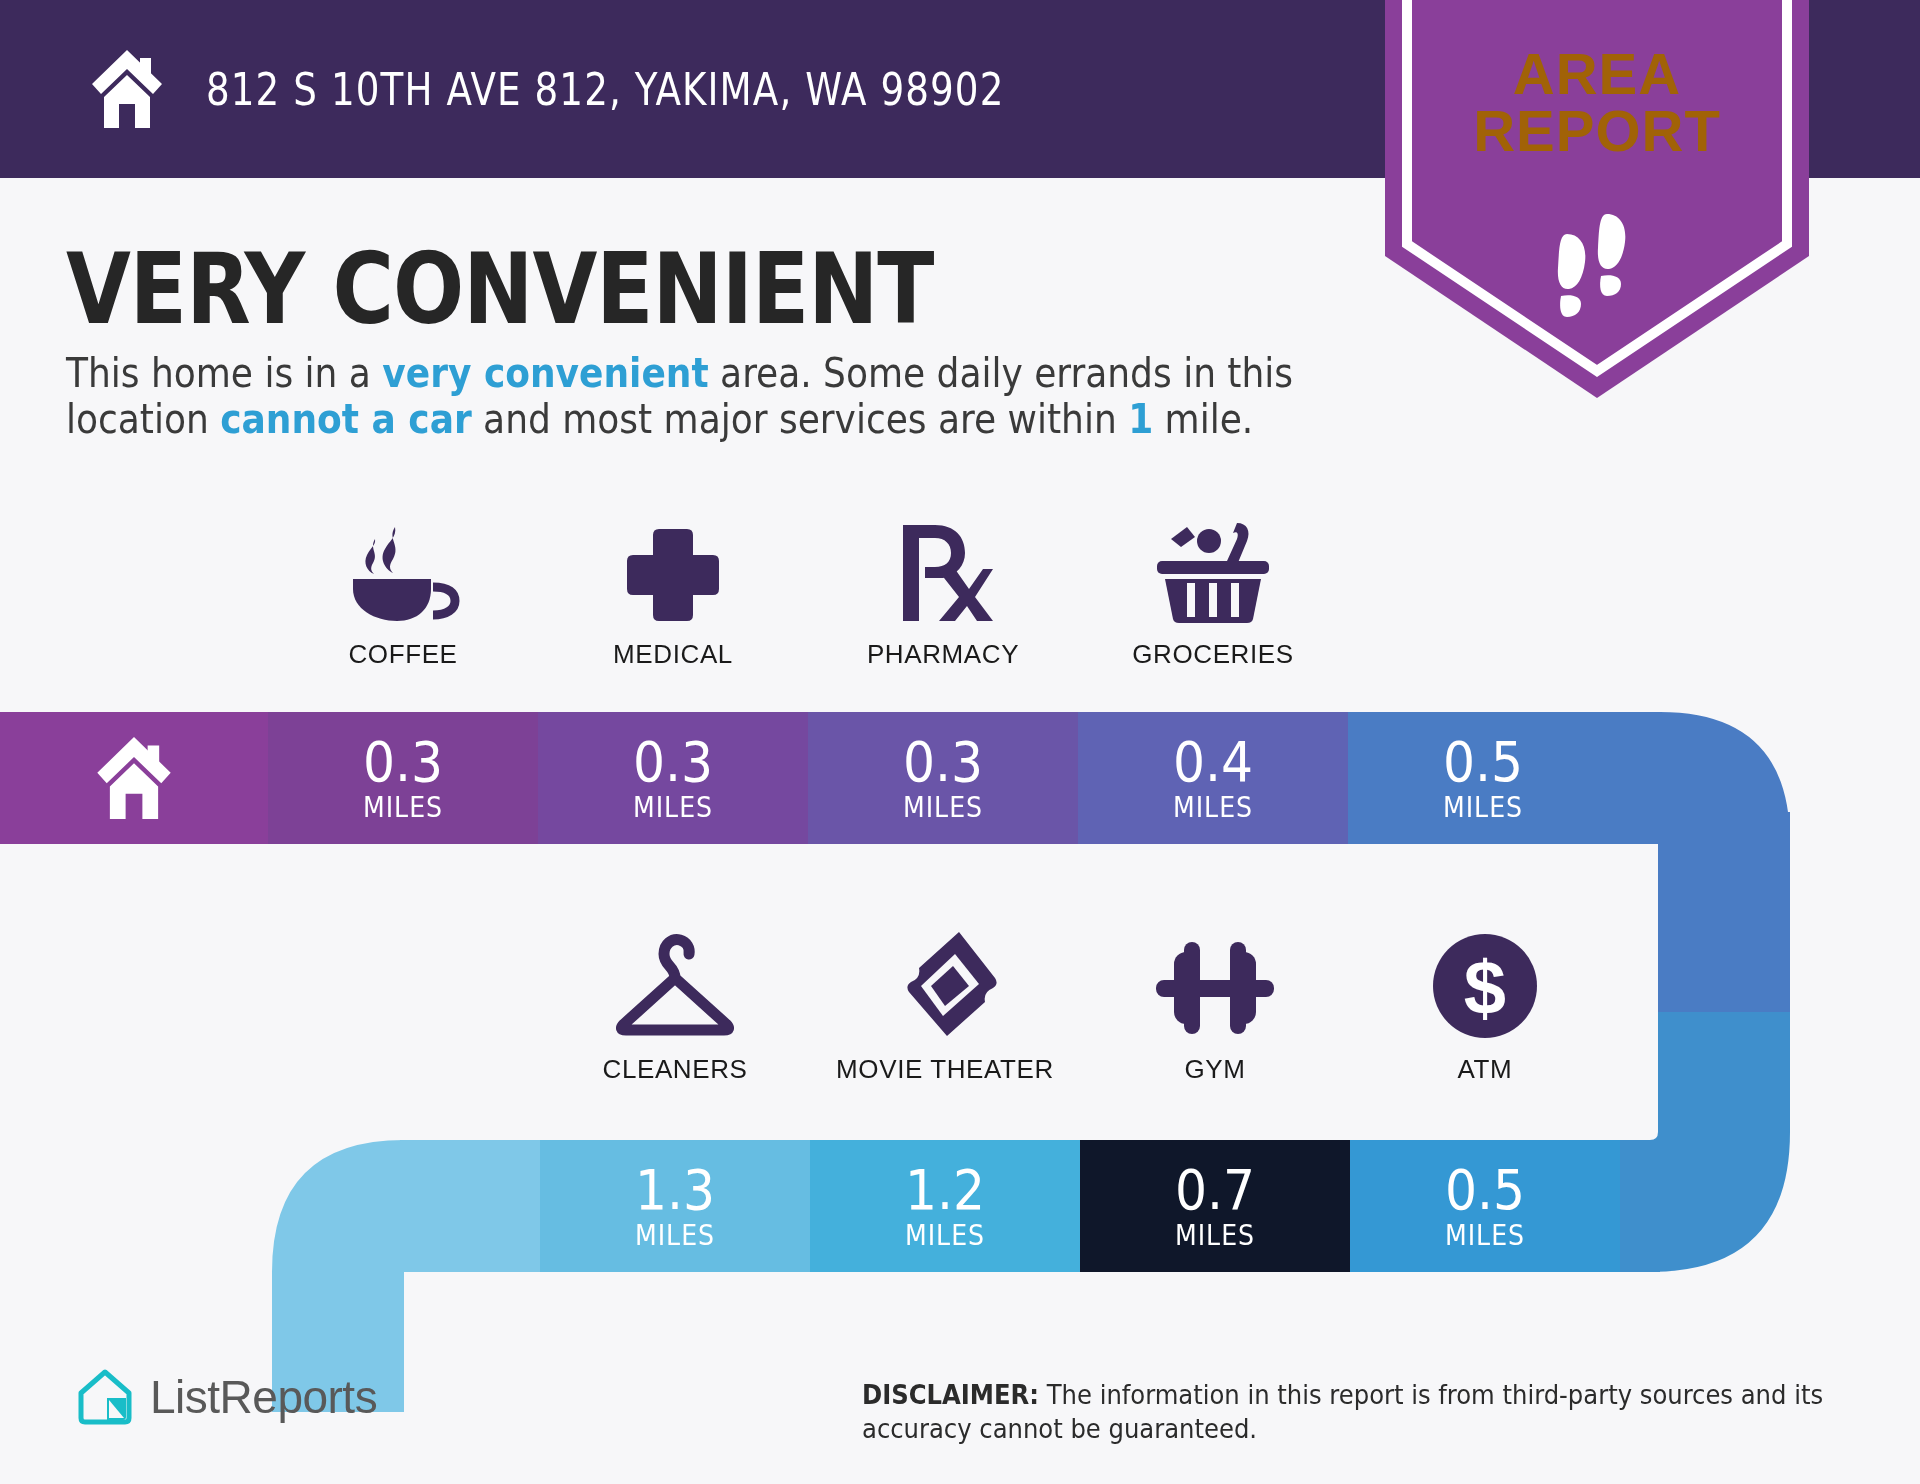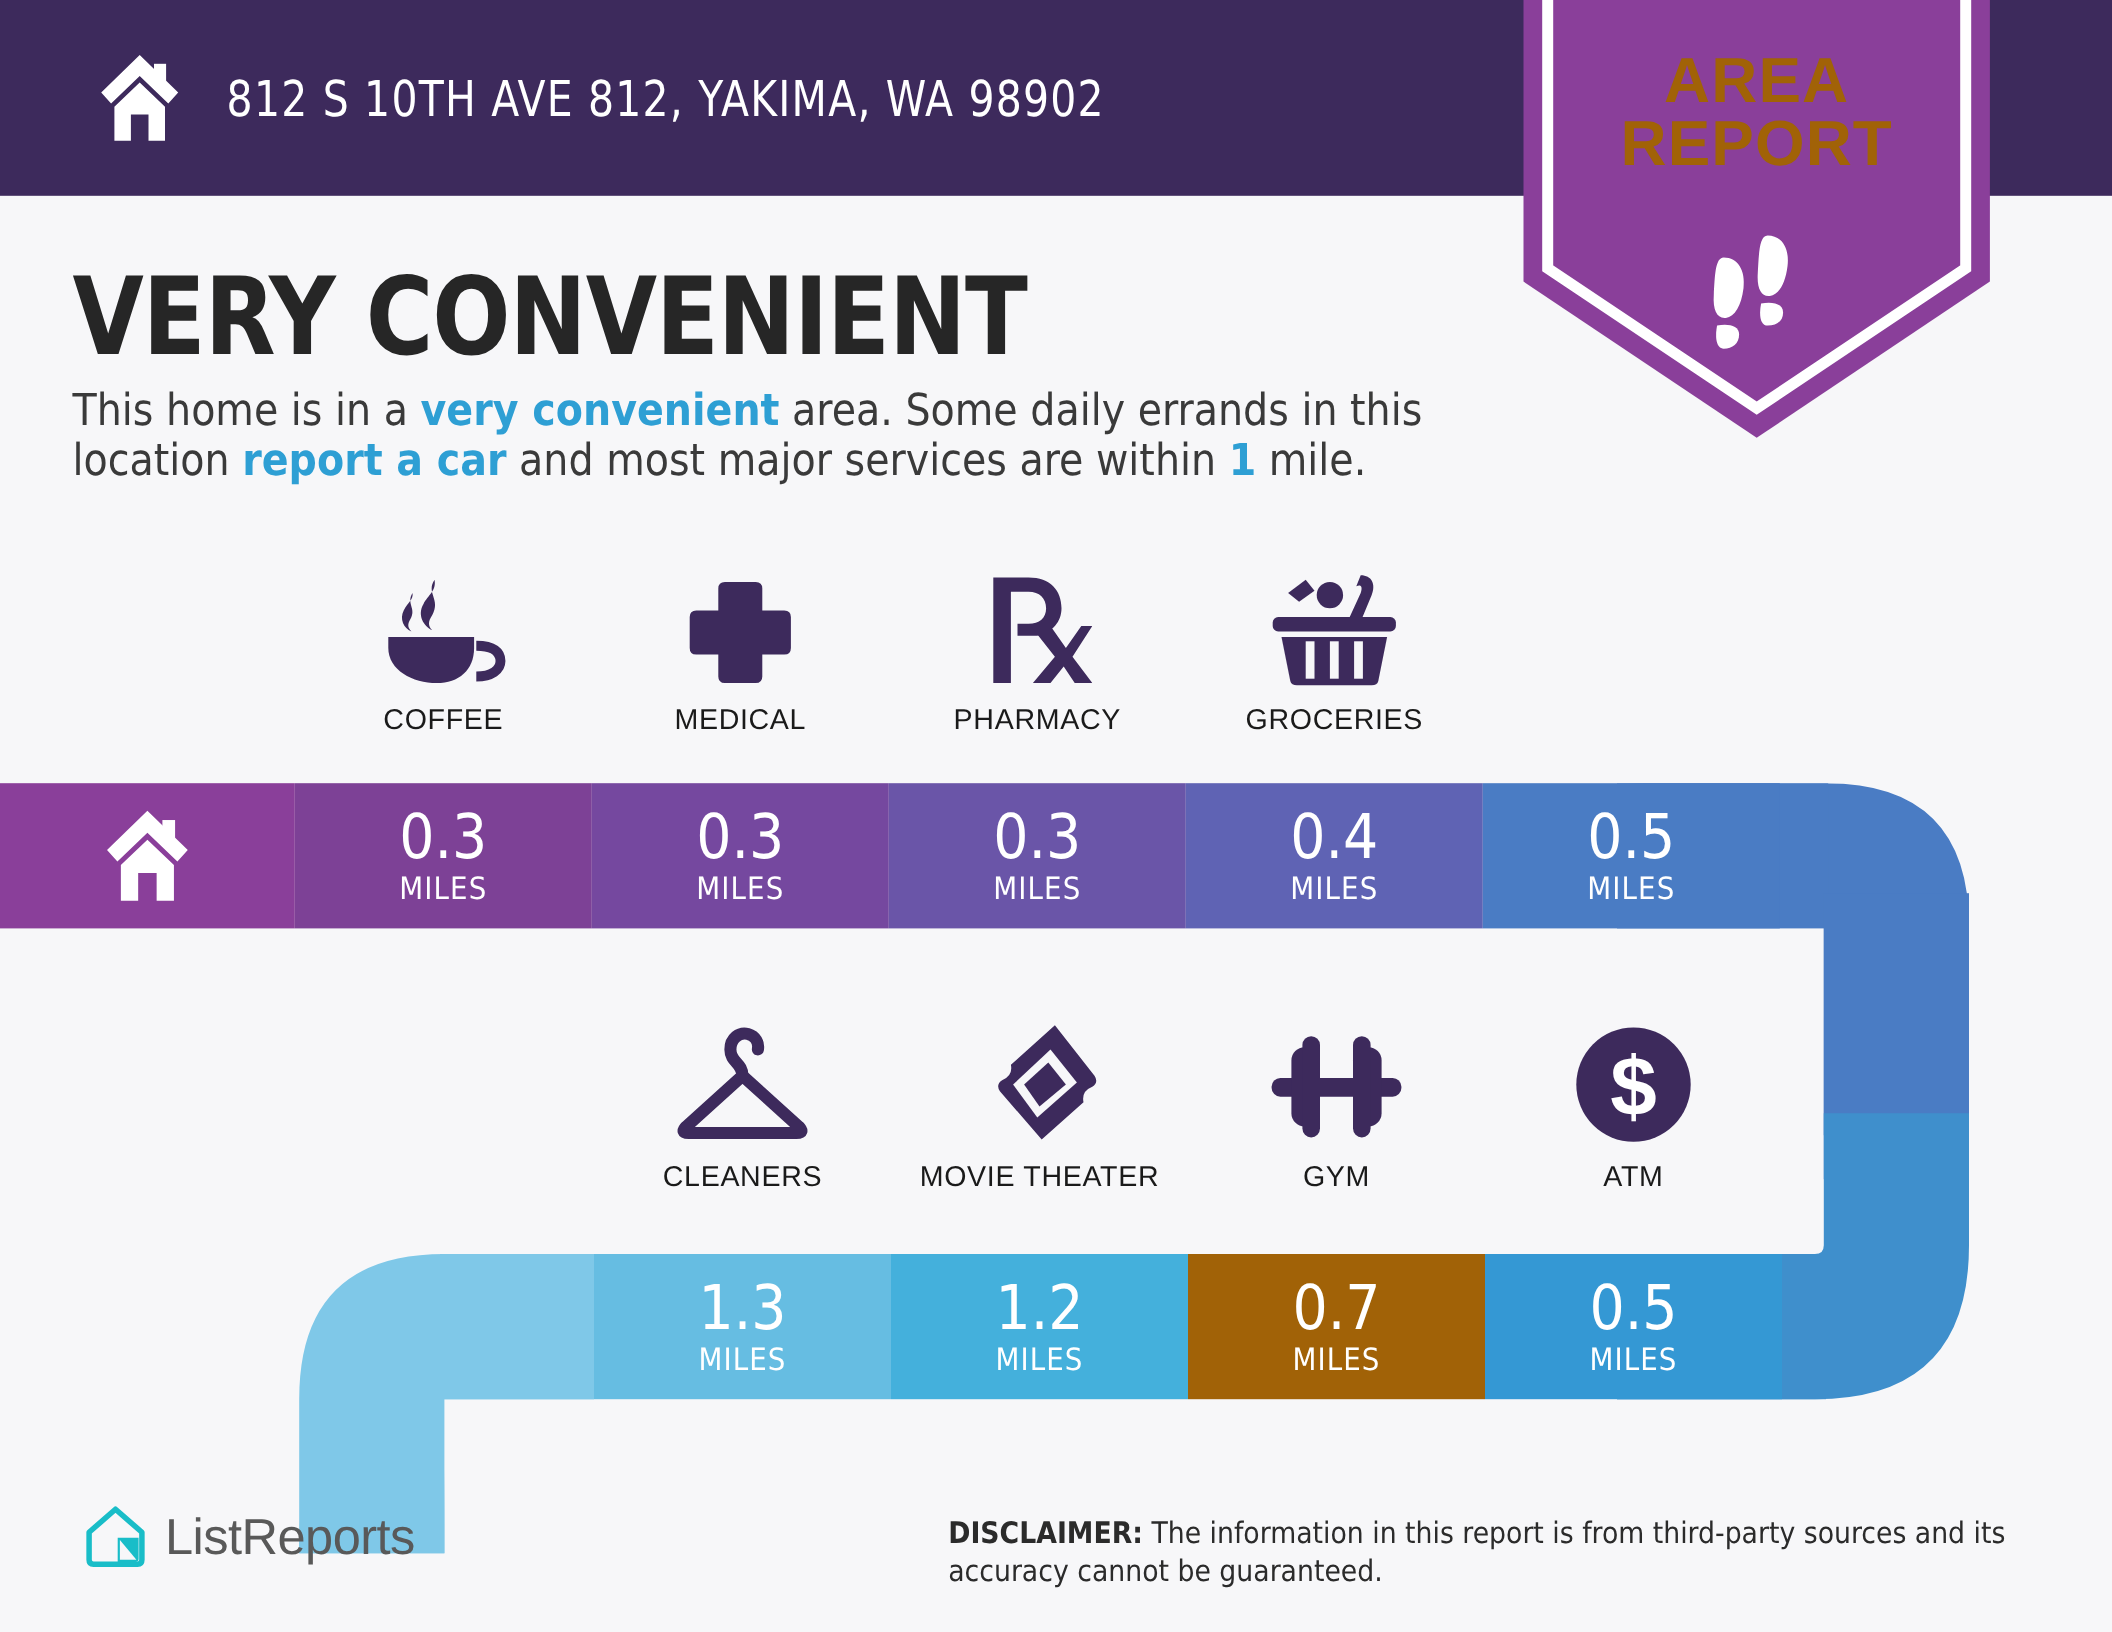--- a/index.html
+++ b/index.html
@@ -129,21 +129,21 @@
     <svg class="badge-feet" width="120" height="108" viewBox="0 0 120 108">
       <path fill="#ffffff" d="M70 2 C83 2 90 14 88 30 C86 46 80 56 72 57 C64 58 60 50 61 36 C62 20 62 2 70 2 Z"></path>
       <path fill="#ffffff" d="M64 64 C74 62 84 64 84 72 C84 80 78 84 70 84 C63 84 62 74 64 64 Z"></path>
       <path fill="#ffffff" d="M30 22 C43 22 50 34 48 50 C46 66 40 76 32 77 C24 78 20 70 21 56 C22 40 22 22 30 22 Z"></path>
       <path fill="#ffffff" d="M24 84 C34 82 44 84 44 92 C44 100 38 105 30 105 C23 105 22 94 24 84 Z"></path>
     </svg>
   </div>
 
   <div class="headline">VERY CONVENIENT</div>
   <div class="desc">
-    <span>This home is in a </span><b>very convenient</b><span> area. Some daily errands in this location </span><b>report a car</b><span> and most major services are within </span><b>1</b><span> mile.</span>
+    <span>This home is in a </span><b>very convenient</b><span> area. Some daily errands in this location </span><b>cannot a car</b><span> and most major services are within </span><b>1</b><span> mile.</span>
   </div>
 
   <svg class="track" viewBox="0 0 1920 700">
 
     <path fill="#4a7cc4" d="M1470 0 L1660 0 Q1790 0 1790 130 L1790 320 L1658 320 L1658 132 Q1658 0 1470 0 Z"></path>
     <rect x="1470" y="0" width="192" height="132" fill="#4a7cc4"></rect>
 
     <rect x="1658" y="100" width="132" height="260" fill="#4a7cc4"></rect>
 
     <path fill="#3f8fcc" d="M1790 300 L1790 420 Q1790 560 1650 560 L1470 560 L1470 428 L1650 428 Q1658 428 1658 420 L1658 300 Z"></path>
@@ -275,21 +275,21 @@
 
   <div class="valrow v2">
     <div class="vcell" style="background:#66bde2">
       <div class="vnum">1.3</div>
       <div class="vunit">MILES</div>
     </div>
     <div class="vcell" style="background:#44b0dc">
       <div class="vnum">1.2</div>
       <div class="vunit">MILES</div>
     </div>
-    <div class="vcell" style="background:#a16207">
+    <div class="vcell" style="background:#0f172a">
       <div class="vnum">0.7</div>
       <div class="vunit">MILES</div>
     </div>
     <div class="vcell" style="background:#3498d4">
       <div class="vnum">0.5</div>
       <div class="vunit">MILES</div>
     </div>
   </div>
 
   <div class="logo">

